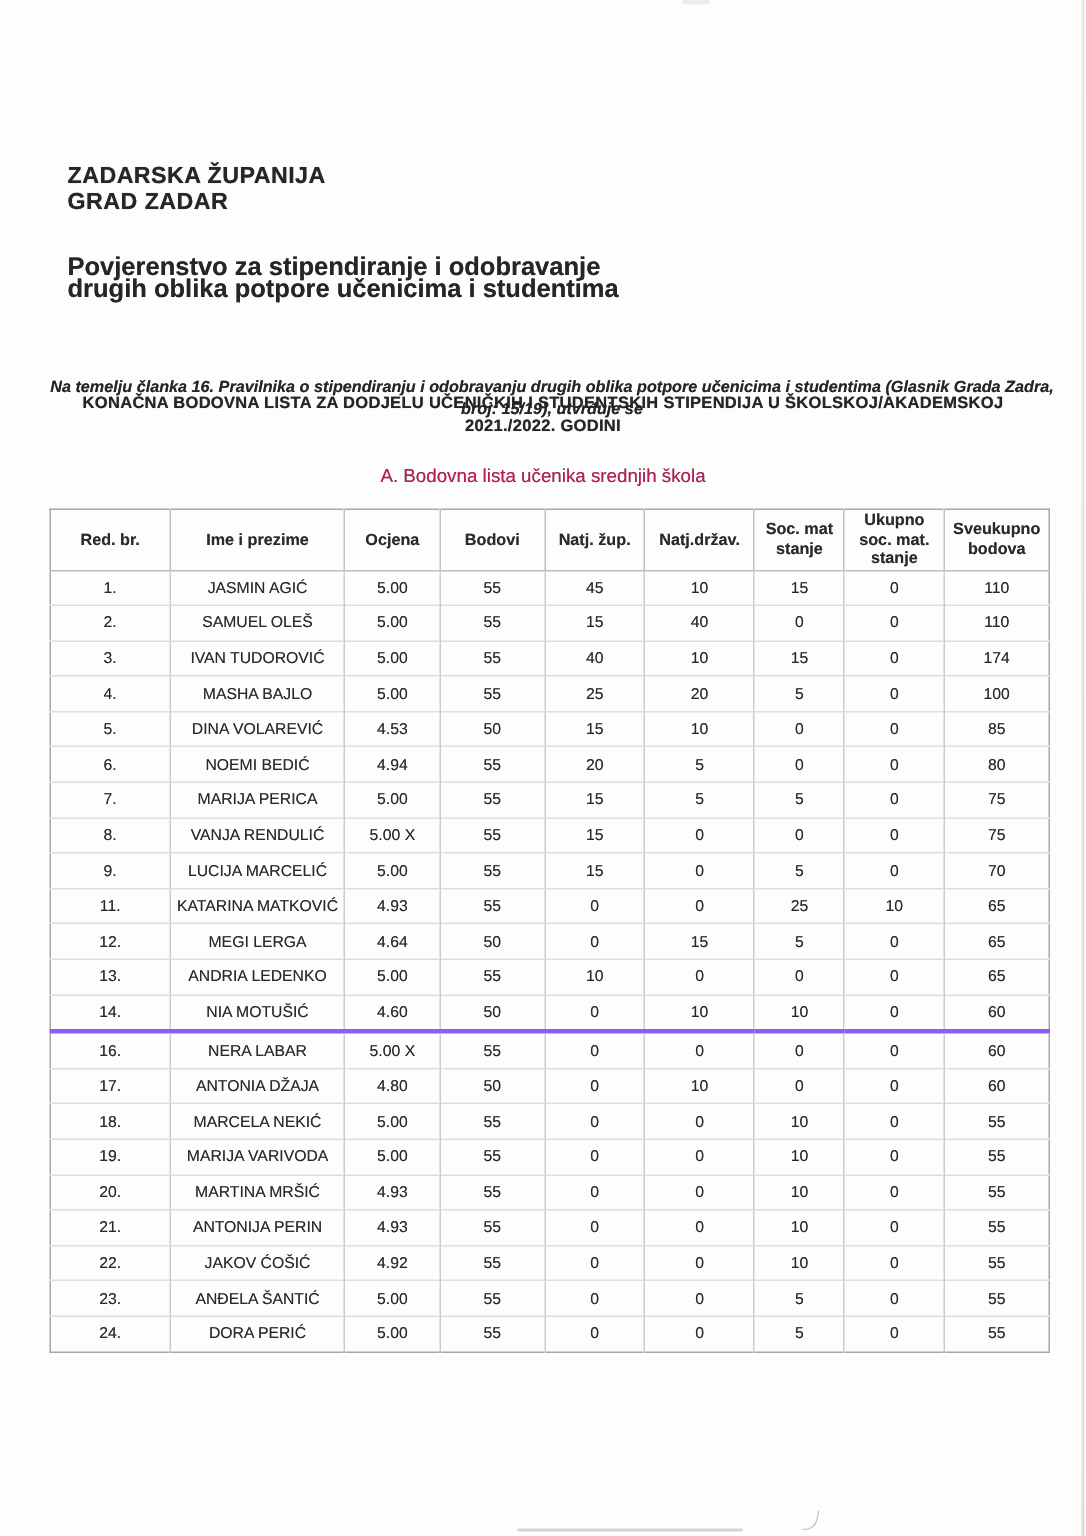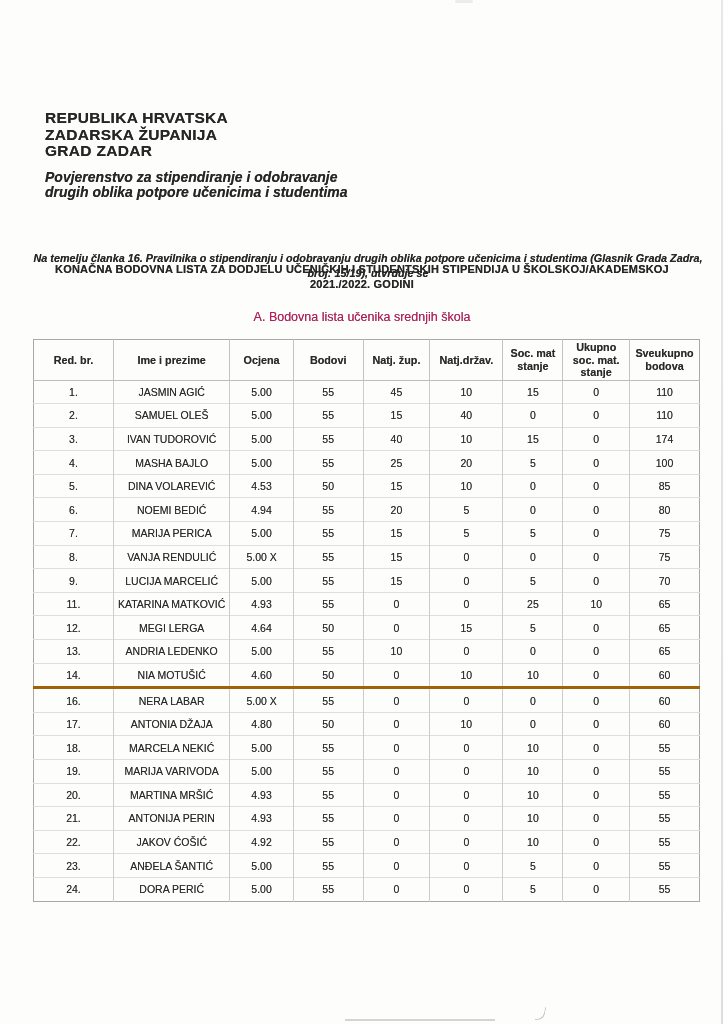--- a/index.html
+++ b/index.html
@@ -25,23 +25,22 @@
     font-size:15.5px;
     font-weight:bold;
     line-height:16.5px;
     letter-spacing:.3px;
     text-shadow:0 0 .5px rgba(30,30,30,.75);
   }
   .committee{
     position:absolute;
     left:45px;
     top:170px;
-    font-size:14px;
+    font-size:17px;
     font-weight:bold;
-    font-style:italic;
     line-height:15px;
     text-shadow:0 0 .4px rgba(30,30,30,.7);
   }
   
   .preamble{
     position:absolute;
     left:24px;
     right:12px;
     top:219px;
     text-align:center;
@@ -105,21 +104,21 @@
     padding:0 2px;
     text-align:center;
     vertical-align:middle;
     border-left:1px solid #cccccc;
     border-top:1px solid #dedede;
     white-space:nowrap;
     overflow:hidden;
   }
   table.score th:first-child,
   table.score td:first-child{border-left:none;}
-  table.score tr.cutoff-row td{border-top:3px solid #a16207;}
+  table.score tr.cutoff-row td{border-top:3px solid #8b5cf6;}
   col.c0{width:12%;}  col.c1{width:17.5%;} col.c2{width:9.5%;}
   col.c3{width:10.5%;}col.c4{width:10%;}  col.c5{width:11%;}
   col.c6{width:9%;}   col.c7{width:10%;}  col.c8{width:10.5%;}
   
   .edge-line-right{
     position:absolute;
     top:0;right:1px;width:2px;height:1024px;
     background:linear-gradient(#e2e2e2,#d6d6d6);
     opacity:.8;
   }
@@ -142,21 +141,20 @@
     left:455px;top:0;width:18px;height:3px;
     background:#ececec;border-radius:2px;
   }
 </style>
 </head>
 <body>
 
 <div class="page">
 
   <div class="letterhead">
-    <div>REPUBLIKA HRVATSKA</div>
     <div>ZADARSKA ŽUPANIJA</div>
     <div>GRAD ZADAR</div>
   </div>
 
   <div class="committee">
     <div>Povjerenstvo za stipendiranje i odobravanje</div>
     <div>drugih oblika potpore učenicima i studentima</div>
   </div>
 
   <div class="preamble">Na temelju članka 16. Pravilnika o stipendiranju i odobravanju drugih oblika potpore učenicima i studentima (Glasnik Grada Zadra, broj: 15/19), utvrđuje se</div>

